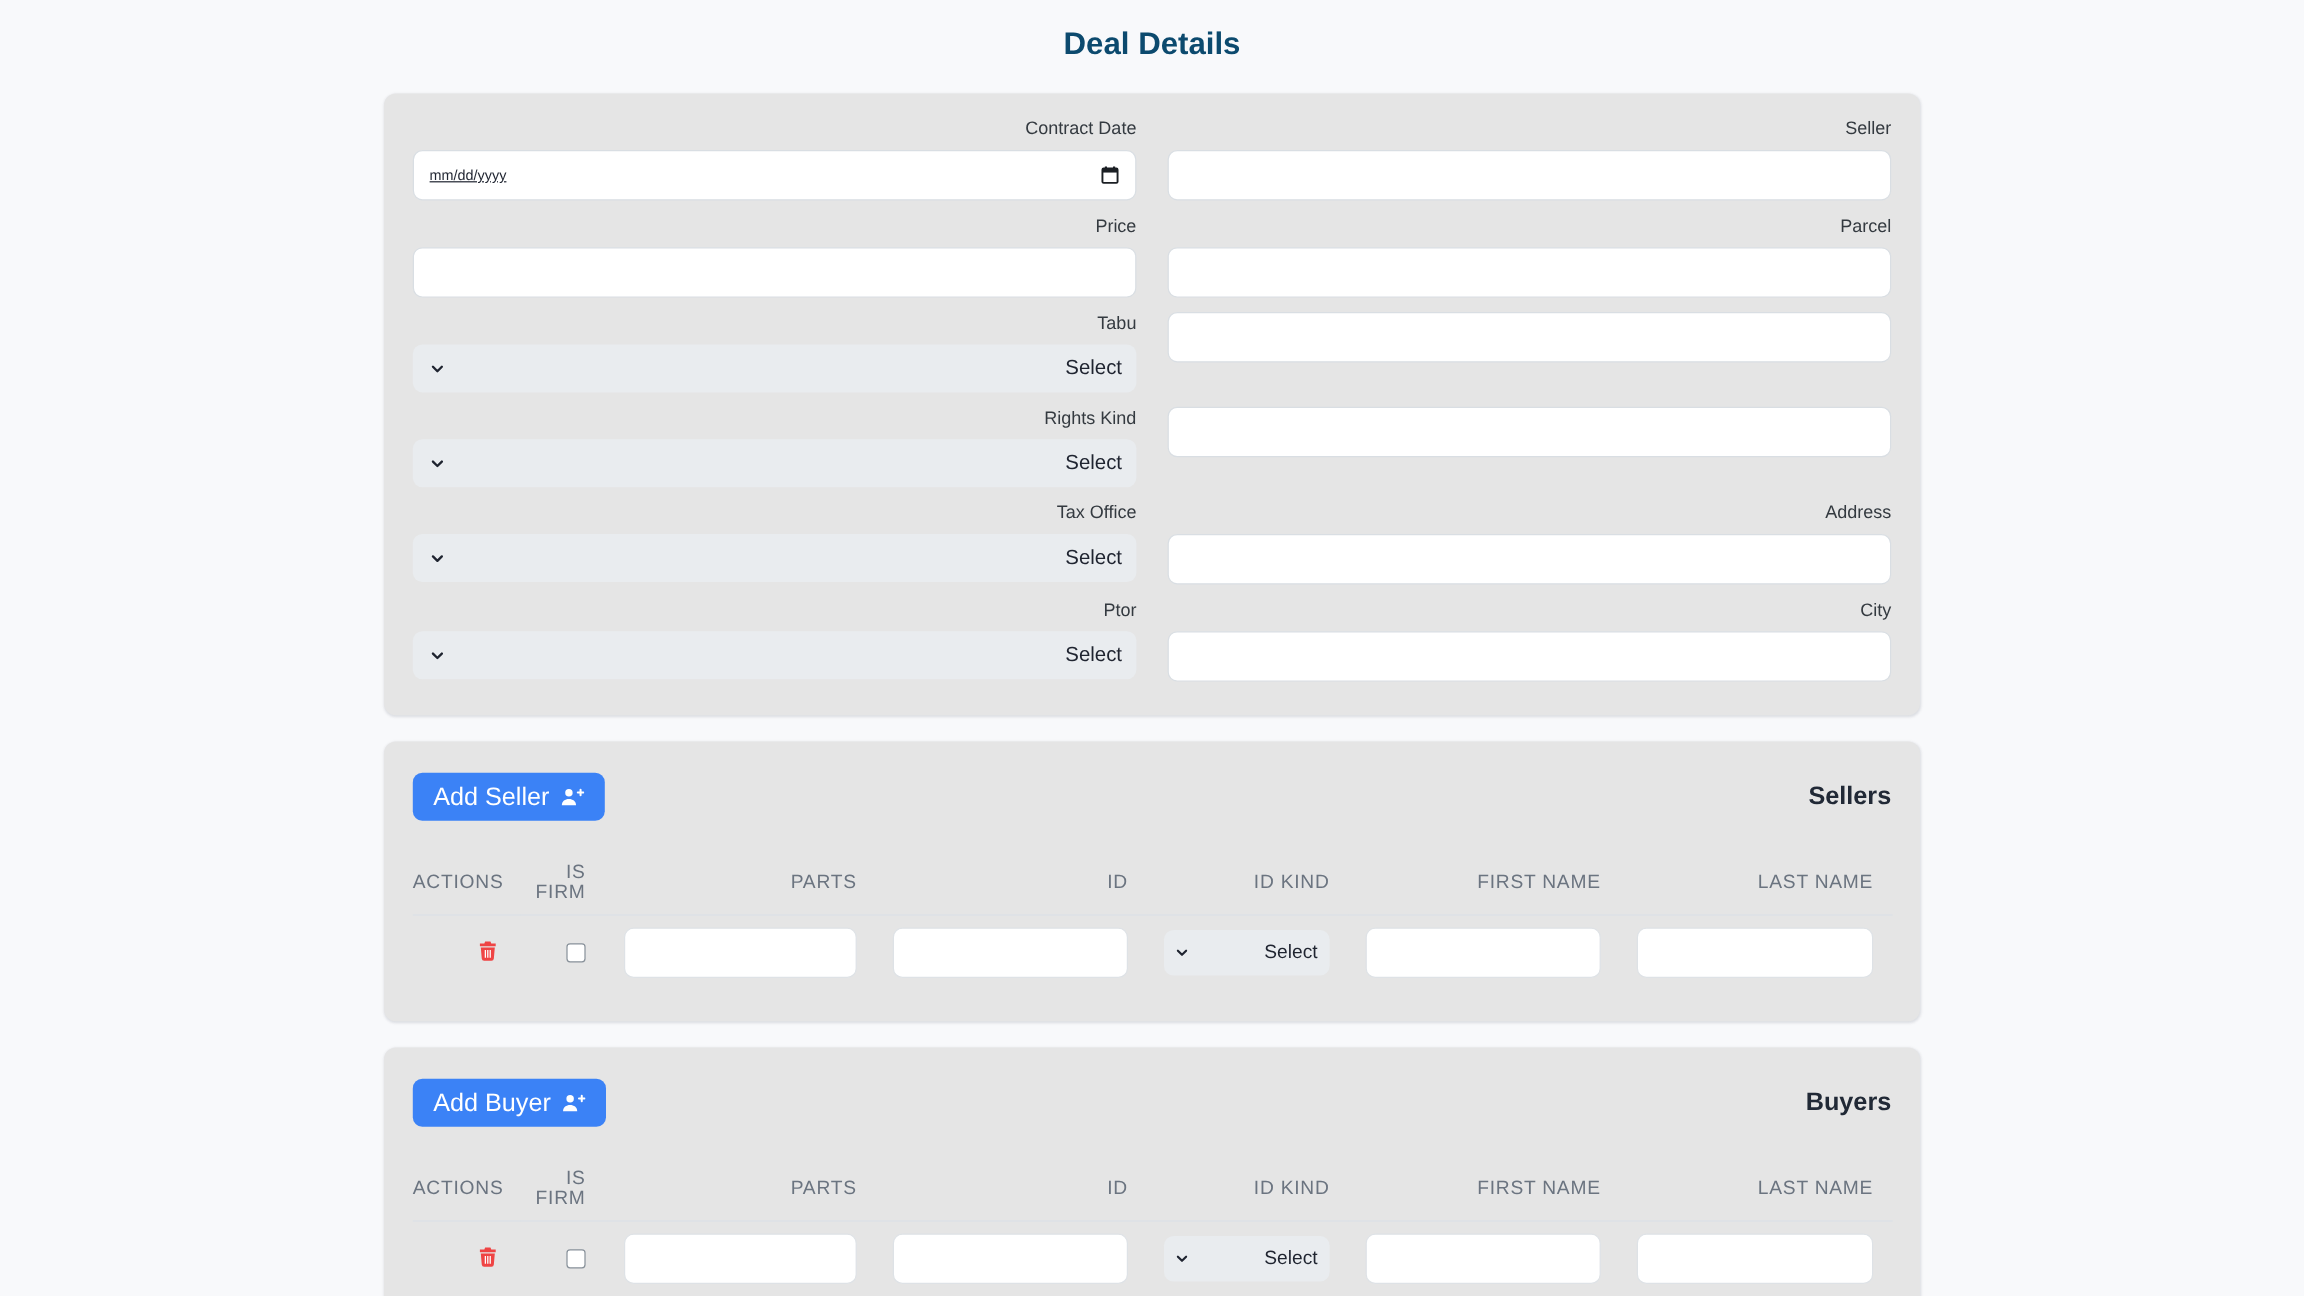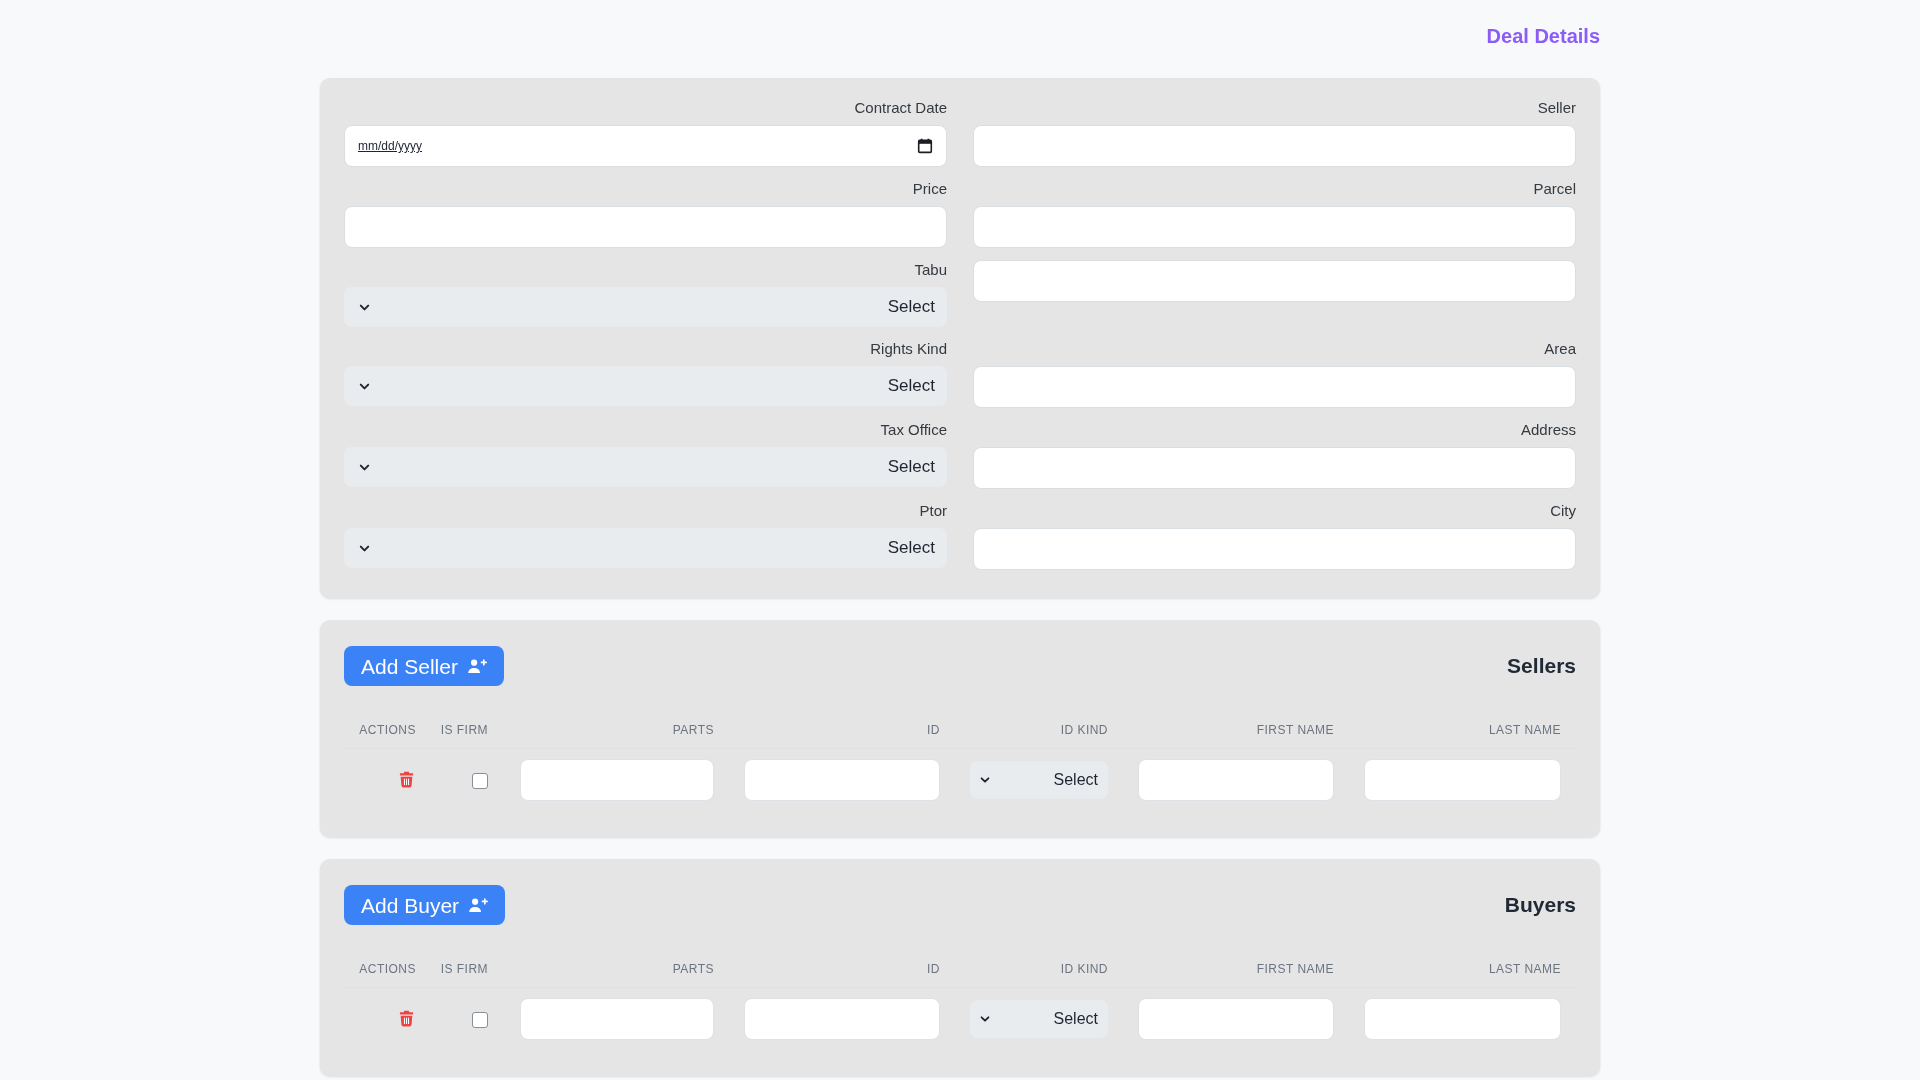--- a/index.html
+++ b/index.html
@@ -7,23 +7,23 @@
   body {
     width:1920px; height:1080px; overflow:hidden;
     background:#f8f9fb;
     font-family:"Liberation Sans","DejaVu Sans",sans-serif;
     color:#212936;
   }
   .container { width:1280px; margin:0 auto; padding-top:20px; }
 
   .page-title {
     margin:0 0 26px 0;
-    text-align:right;
-    font-size:20px; font-weight:700; line-height:32px;
-    color:#8b5cf6;
+    text-align:center;
+    font-size:26px; font-weight:700; line-height:32px;
+    color:#0c4a6e;
   }
 
   .card {
     background:#e5e5e5;
     border-radius:10px;
     box-shadow:0 1px 3px rgba(18,28,45,.08), 0 1px 2px rgba(18,28,45,.05);
     margin-bottom:22px;
   }
   .card.deal { padding:20px 24px 28px 24px; }
   .card.section { padding:26px 24px 24px 24px; }
@@ -73,21 +73,21 @@
     cursor:pointer;
   }
   .section-title { font-size:21px; font-weight:700; color:#212936; }
 
   
   table.people {
     width:1233px; margin-top:36px;
     border-collapse:collapse; table-layout:fixed;
   }
   th {
-    font-size:12px; font-weight:400; letter-spacing:.04em;
+    font-size:16px; font-weight:400; letter-spacing:.04em;
     color:#6b7480; text-transform:uppercase;
     text-align:right; vertical-align:middle;
     line-height:16px;
     padding:0 0 10px 0;
     border-bottom:1px solid #dee2e6;
   }
   th.c-narrow { padding-right:18px; }
   th.c-wide   { padding-right:16px; padding-left:14px; }
   td {
     text-align:right; vertical-align:middle;
@@ -175,21 +175,20 @@
         <div class="select-box">
           <span class="icon">
             <svg width="13" height="13" viewBox="0 0 14 14">
                 <path d="M3 5l4 4 4-4" fill="none" stroke="#1f2430" stroke-width="2.1" stroke-linecap="round" stroke-linejoin="round"></path>
               </svg>
           </span>
           <span class="select-text">Select</span>
         </div>
       </div>
       <div>
-        <span class="field-label">Area</span>
         <input class="text-input" type="text" value="" style="">
       </div>
 
       <div>
         <span class="field-label">Tax Office</span>
         <div class="select-box">
           <span class="icon">
             <svg width="13" height="13" viewBox="0 0 14 14">
                 <path d="M3 5l4 4 4-4" fill="none" stroke="#1f2430" stroke-width="2.1" stroke-linecap="round" stroke-linejoin="round"></path>
               </svg>

